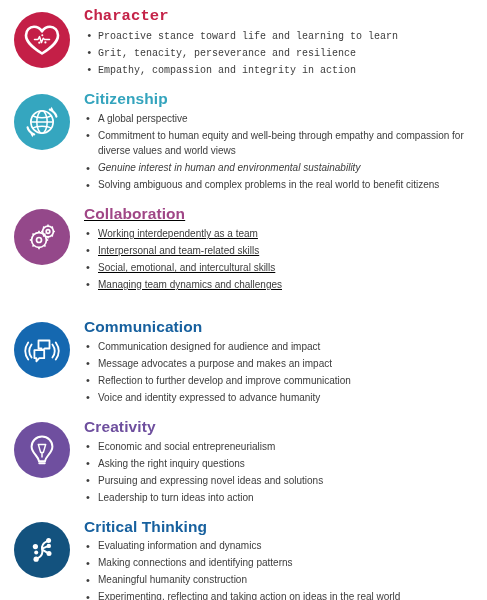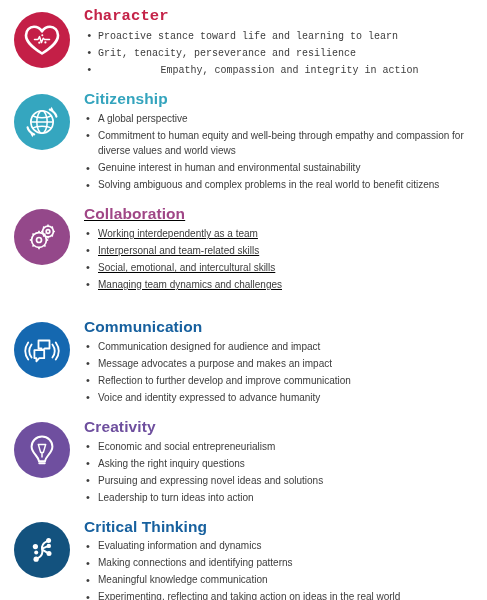--- a/index.html
+++ b/index.html
@@ -97,21 +97,21 @@
           <circle cx="23.4" cy="22.4" r="1.1" fill="#ffffff"></circle>
           <circle cx="20.3" cy="15.2" r="1" fill="#ffffff"></circle>
         </svg>
       </span>
     </div>
     <div class="body-col">
       <h2 class="heading" style="color: rgb(196, 35, 72);">Character</h2>
       <ul class="bullets">
         <li style="color: rgb(60, 60, 60);">Proactive stance toward life and learning to learn</li>
         <li style="color: rgb(60, 60, 60);">Grit, tenacity, perseverance and resilience</li>
-        <li style="color: rgb(60, 60, 60); text-align: center;">Empathy, compassion and integrity in action</li>
+        <li style="color: rgb(60, 60, 60);">Empathy, compassion and integrity in action</li>
       </ul>
     </div>
   </section>
 
   <section class="competency" id="sec-citizenship">
     <div class="icon-wrap" style="background: rgb(53, 166, 191);">
       <span>
         <svg width="40" height="40" viewBox="0 0 40 40" aria-hidden="true">
           <circle cx="20" cy="20" r="11.2" fill="none" stroke="#ffffff" stroke-width="1.6"></circle>
           <ellipse cx="20" cy="20" rx="5.2" ry="11.2" fill="none" stroke="#ffffff" stroke-width="1.5"></ellipse>
@@ -123,21 +123,21 @@
           <path d="M12.2 32.4 C 8.4 30.6 6.2 28 5.6 25.4" fill="none" stroke="#ffffff" stroke-width="2.2" stroke-linecap="round"></path>
           <path d="M10.4 35.2 L12 31.8 L8.4 31.4 Z" fill="#ffffff"></path>
         </svg>
       </span>
     </div>
     <div class="body-col">
       <h2 class="heading" style="color: rgb(52, 164, 189);">Citizenship</h2>
       <ul class="bullets">
         <li style="color: rgb(60, 60, 60);">A global perspective</li>
         <li style="color: rgb(60, 60, 60);">Commitment to human equity and well-being through empathy and compassion for diverse values and world views</li>
-        <li style="color: rgb(60, 60, 60);">Genuine interest in human and environmental sustainability</li>
+        <li style="color: rgb(60, 60, 60); font-style: italic;">Genuine interest in human and environmental sustainability</li>
         <li style="color: rgb(60, 60, 60);">Solving ambiguous and complex problems in the real world to benefit citizens</li>
       </ul>
     </div>
   </section>
 
   <section class="competency" id="sec-collaboration">
     <div class="icon-wrap" style="background: rgb(148, 72, 138);">
       <span>
         <svg width="40" height="40" viewBox="0 0 40 40" aria-hidden="true">
           <g fill="none" stroke="#ffffff" stroke-width="1.7">
@@ -244,19 +244,19 @@
           <circle cx="13.4" cy="16.6" r="2.6" fill="#ffffff"></circle>
           <circle cx="14.2" cy="22.4" r="2" fill="#ffffff"></circle>
         </svg>
       </span>
     </div>
     <div class="body-col">
       <h2 class="heading" style="color: rgb(23, 96, 158);">Critical Thinking</h2>
       <ul class="bullets">
         <li style="color: rgb(60, 60, 60);">Evaluating information and dynamics</li>
         <li style="color: rgb(60, 60, 60);">Making connections and identifying patterns</li>
-        <li style="color: rgb(60, 60, 60);">Meaningful knowledge communication</li>
+        <li style="color: rgb(60, 60, 60);">Meaningful humanity construction</li>
         <li style="color: rgb(60, 60, 60);">Experimenting, reflecting and taking action on ideas in the real world</li>
       </ul>
     </div>
   </section>
 
 </div>
 
 </body></html>

